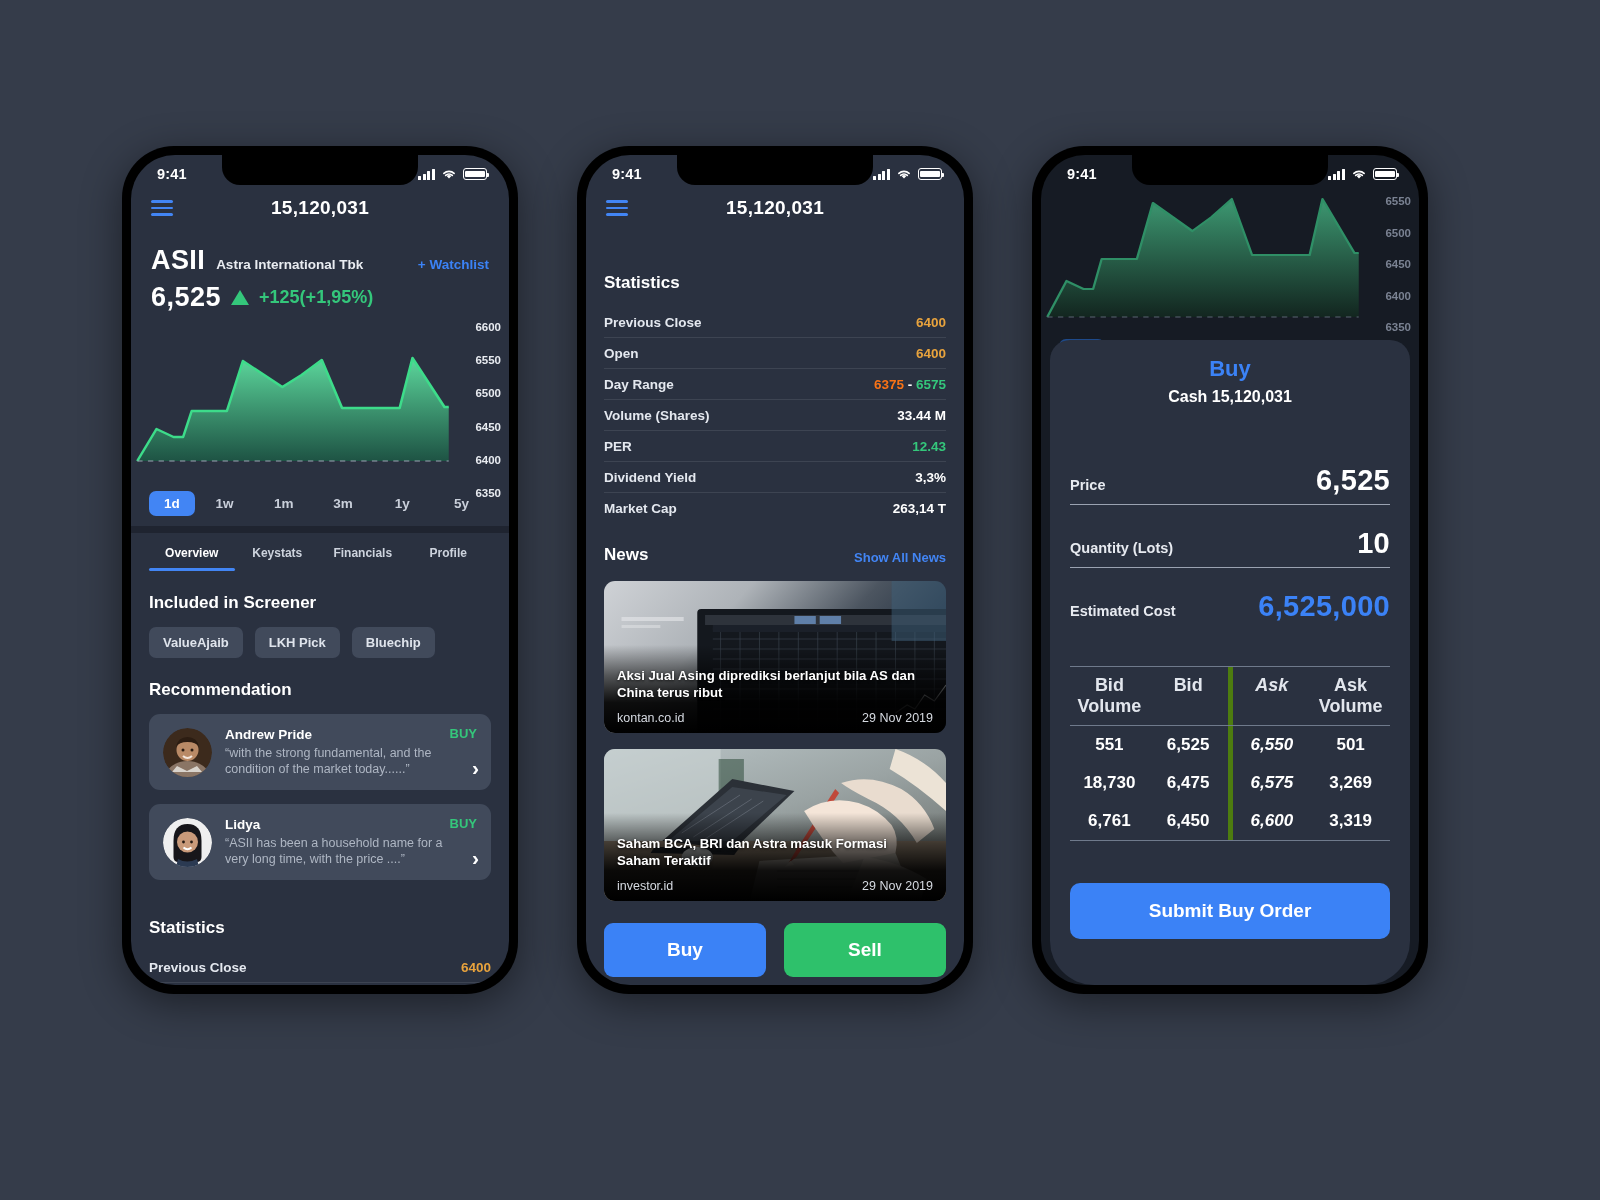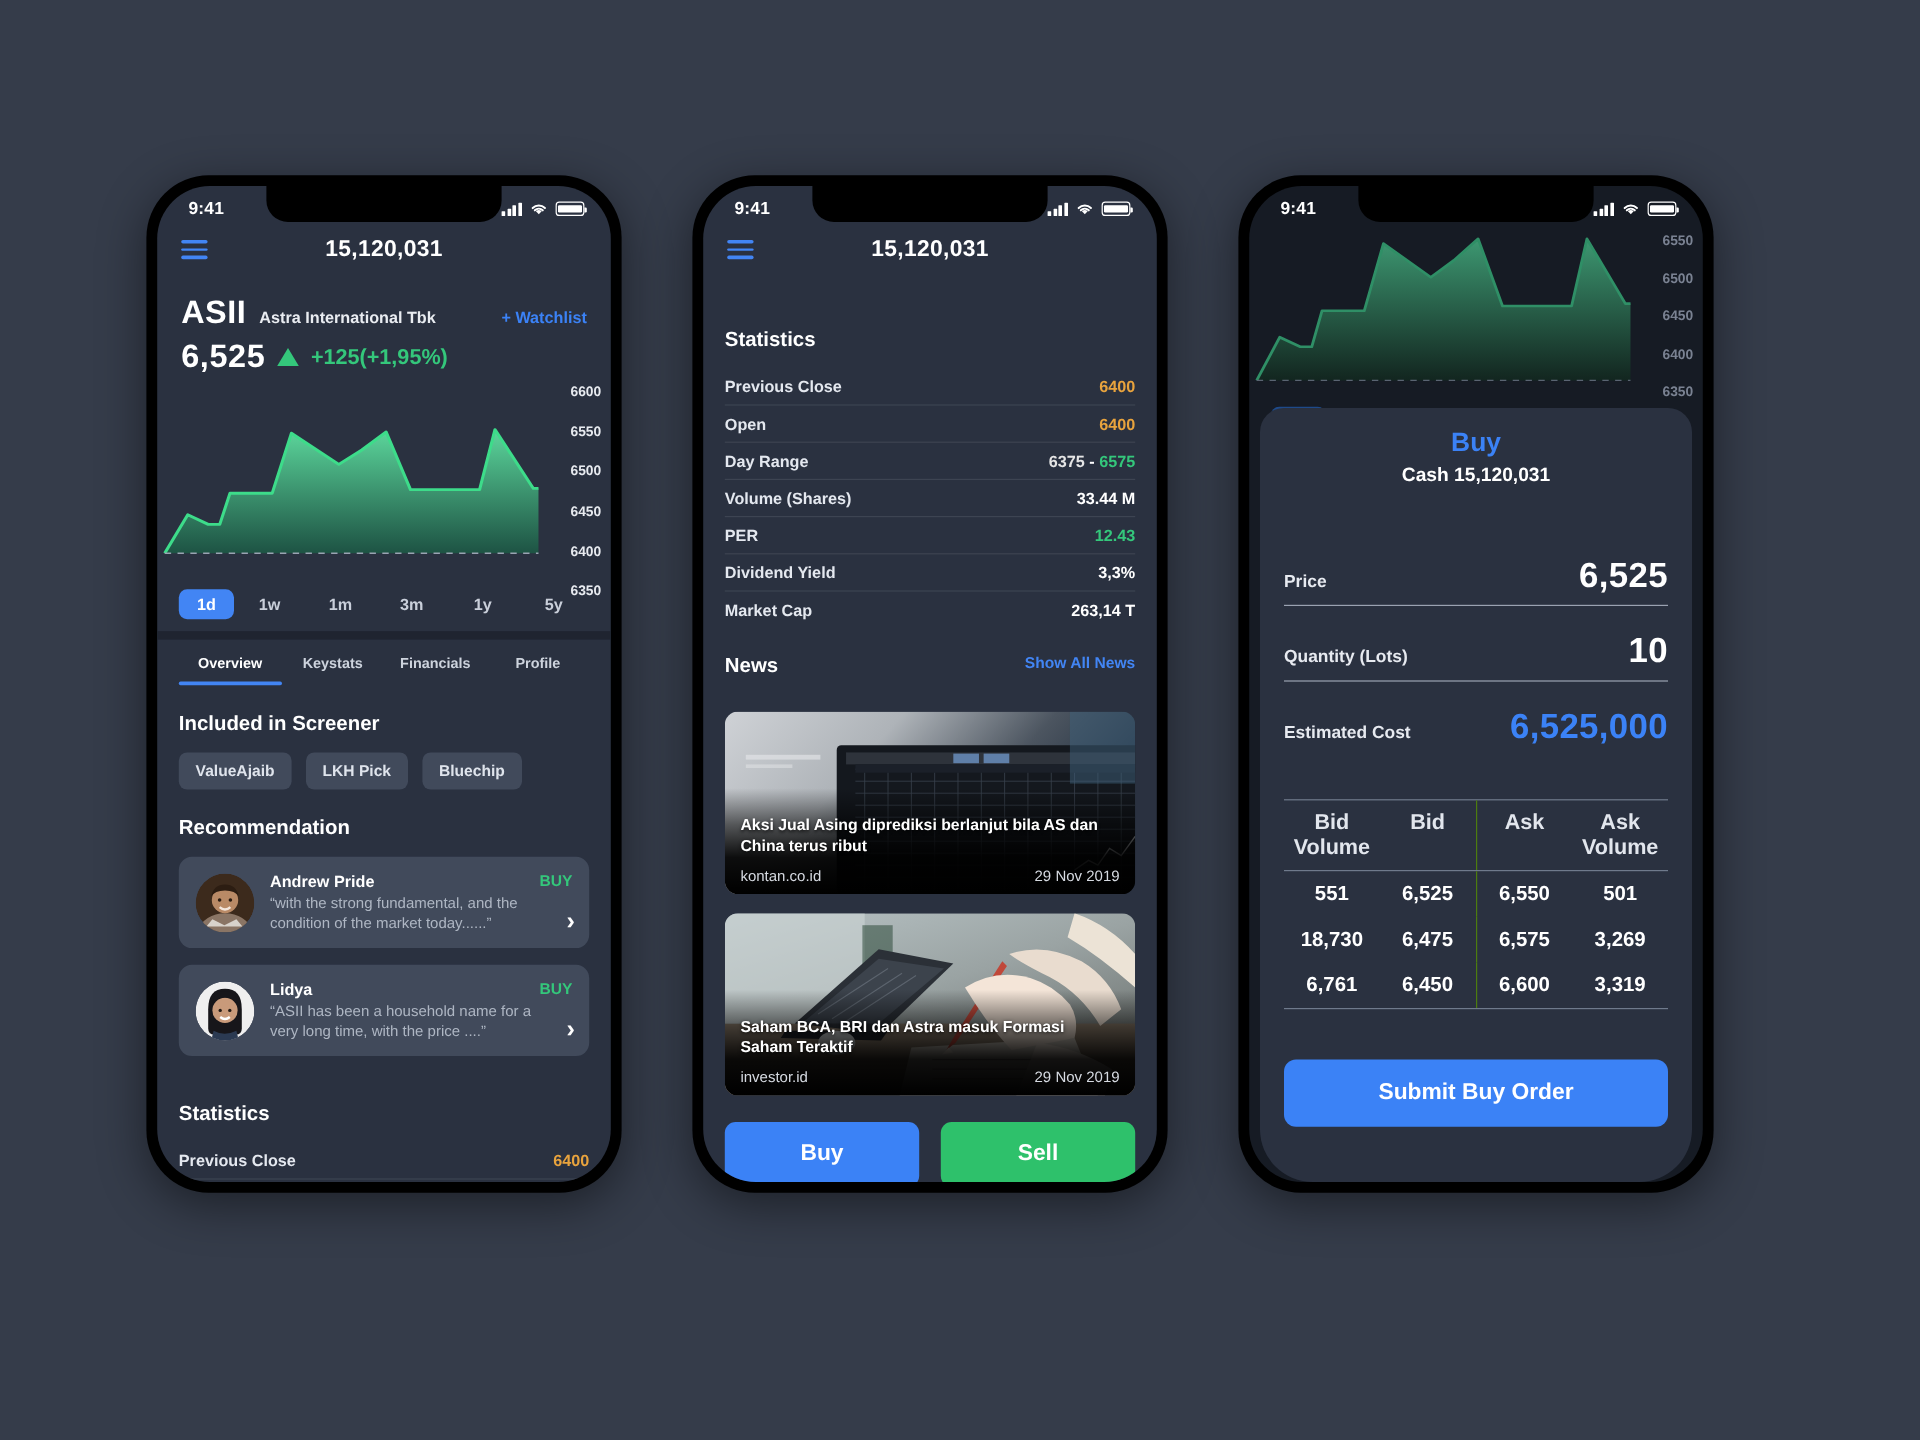--- a/index.html
+++ b/index.html
@@ -170,24 +170,24 @@
   .stat-row {
     display: flex; justify-content: space-between; align-items: center;
     padding: 8px 0 7px 0; border-bottom: 1px solid #3d4452;
     font-size: 13.5px;
   }
   .stat-k { color: #e4e8ef; font-weight: 600; }
   .stat-v { font-weight: 600; }
   .v-amber { color: #e8a33d; }
   .v-white { color: #ffffff; }
   .v-green { color: #34c77b; }
-  .v-red { color: #e5e5e5; }
-
-  
-  .news-head { display: flex; align-items: flex-start; justify-content: space-between; margin: 22px 0 28px 0; }
+  .v-red { color: #f97316; }
+
+  
+  .news-head { display: flex; align-items: flex-end; justify-content: space-between; margin: 22px 0 16px 0; }
   .news-head h3 { font-size: 17px; font-weight: bold; color: #fff; }
   .news-all { font-size: 13px; color: #4285f4; font-weight: bold; cursor: pointer; }
   .news-card {
     position: relative; height: 152px; border-radius: 11px;
     overflow: hidden; margin-bottom: 16px; cursor: pointer;
   }
   .news-img { position: absolute; inset: 0; }
   .news-shade {
     position: absolute; inset: 0;
     background: linear-gradient(to bottom, rgba(0,0,0,0) 42%, rgba(0,0,0,.55) 62%, rgba(0,0,0,.93) 80%, #000 100%);
@@ -233,21 +233,21 @@
   .field-lbl { font-size: 14.5px; color: #e7eaf0; font-weight: 600; padding-bottom: 4px; }
   .field-val { font-size: 29px; font-weight: bold; color: #fff; letter-spacing: .3px; }
   .field-val.blue { color: #3b82f6; }
 
   .ba-table { margin-top: 36px; border-top: 1px solid #6f7a8c; border-bottom: 1px solid #6f7a8c; }
   .ba-head, .ba-row { display: flex; }
   .ba-head { border-bottom: 1px solid #6f7a8c; }
   .ba-cell { flex: 1; text-align: center; font-size: 18px; padding: 8px 4px; color: #fff; font-weight: 600; }
   .ba-head .ba-cell { color: #e2e6ed; }
   .ba-row .ba-cell { font-size: 17px; padding: 9px 4px; }
-  .ba-sep { border-left: 1px solid #4d7c0f; }
+  .ba-sep { border-left: 5px solid #4d7c0f; font-style: italic; }
 
   .submit-wrap { margin-top: auto; padding-bottom: 46px; }
   .btn-submit {
     display: block; width: 100%; text-align: center;
     background: #3b82f6; color: #fff;
     padding: 17px 0; border-radius: 10px;
     font-size: 19px; font-weight: bold; cursor: pointer;
   }
 </style>
 </head>

